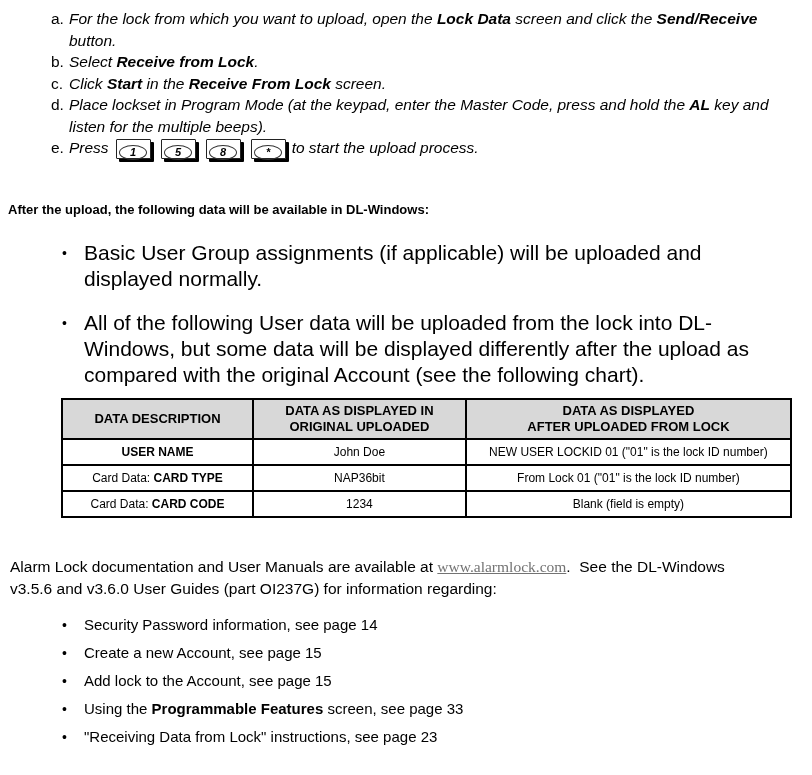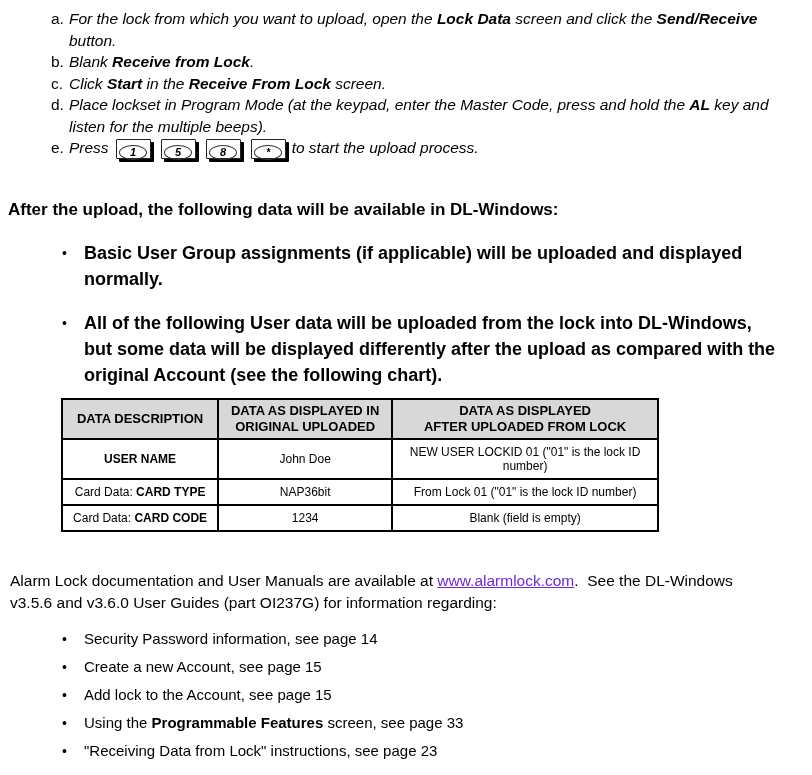--- a/index.html
+++ b/index.html
@@ -18,60 +18,60 @@
   .keys { display:inline-block; margin:0 6px 0 7px; }
   .key { display:inline-block; width:33px; height:18px; background:#fff;
          border:1px solid #222; box-shadow:3px 3px 0 #000; border-radius:1px;
          margin-right:10px; text-align:center; vertical-align:-3px; }
   .key:last-child { margin-right:0; }
   .key-oval { display:inline-block; width:26px; height:13px; margin-top:2px;
               border:1px solid #333; border-radius:50% / 50%;
               font-size:11px; line-height:12px; font-weight:bold; }
 
   
-  .heading { margin:40px 0 0 0; font-size:17px; font-weight:bold; line-height:21px; }
+  .heading { margin:40px 0 0 0; font-size:13px; font-weight:bold; line-height:21px; }
 
   
   .bullet { display:flex; }
   .bullet-dot { flex:0 0 22px; font-size:14px; }
   .bullets-mid { margin:20px 0 0 54px; }
   .bullets-mid .bullet + .bullet { margin-top:18px; }
-  .bullets-mid .bullet-text { width:700px; font-size:18px; line-height:26px;font-weight:bold; }
+  .bullets-mid .bullet-text { width:700px; font-size:21px; line-height:26px; }
   .bullets-mid .bullet-dot { line-height:26px; }
 
   
-  table.data-table { margin:10px 0 0 53px; width:598px; border-collapse:collapse; table-layout:fixed; }
+  table.data-table { margin:10px 0 0 53px; width:731px; border-collapse:collapse; table-layout:fixed; }
   .data-table th, .data-table td { border:2px solid #000; text-align:center; vertical-align:middle; }
   .data-table th { background:#d8d8d8; font-size:13px; line-height:16px; padding:3px 2px; white-space:pre-line; }
   .data-table td { font-size:12px; line-height:14px; padding:5px 4px;border-radius:11px; }
   .desc-main { font-weight:bold; }
 
   
   .footer-para { margin:38px 0 0 2px; width:742px; font-size:15.5px; line-height:21.5px; white-space:pre-wrap; }
-  a.link { color:#6d28d9; text-decoration:underline; cursor:pointer; }
+  a.link { color:#737373; text-decoration:underline; cursor:pointer;font-family:Liberation Serif, serif; }
 
   
   .bullets-bottom { margin:16px 0 0 54px; }
   .bullets-bottom .bullet + .bullet { margin-top:8px; }
   .bullets-bottom .bullet-text { width:700px; font-size:15px; line-height:20px; }
   .bullets-bottom .bullet-dot { line-height:20px; }
 </style>
 </head>
 <body>
 
 <div class="page">
 
   <div class="steps">
     <div class="step">
       <span class="step-marker">a.</span>
       <span class="step-text"><span>For the lock from which you want to upload, open the </span><span class="b">Lock Data</span><span> screen and click the </span><span class="b">Send/Receive</span><span> button.</span></span>
     </div>
     <div class="step">
       <span class="step-marker">b.</span>
-      <span class="step-text"><span>Blank </span><span class="b">Receive from Lock</span><span>.</span></span>
+      <span class="step-text"><span>Select </span><span class="b">Receive from Lock</span><span>.</span></span>
     </div>
     <div class="step">
       <span class="step-marker">c.</span>
       <span class="step-text"><span>Click </span><span class="b">Start</span><span> in the </span><span class="b">Receive From Lock</span><span> screen.</span></span>
     </div>
     <div class="step">
       <span class="step-marker">d.</span>
       <span class="step-text"><span>Place lockset in Program Mode (at the keypad, enter the Master Code, press and hold the </span><span class="b">AL</span><span> key and listen for the multiple beeps).</span></span>
     </div>
     <div class="step">

